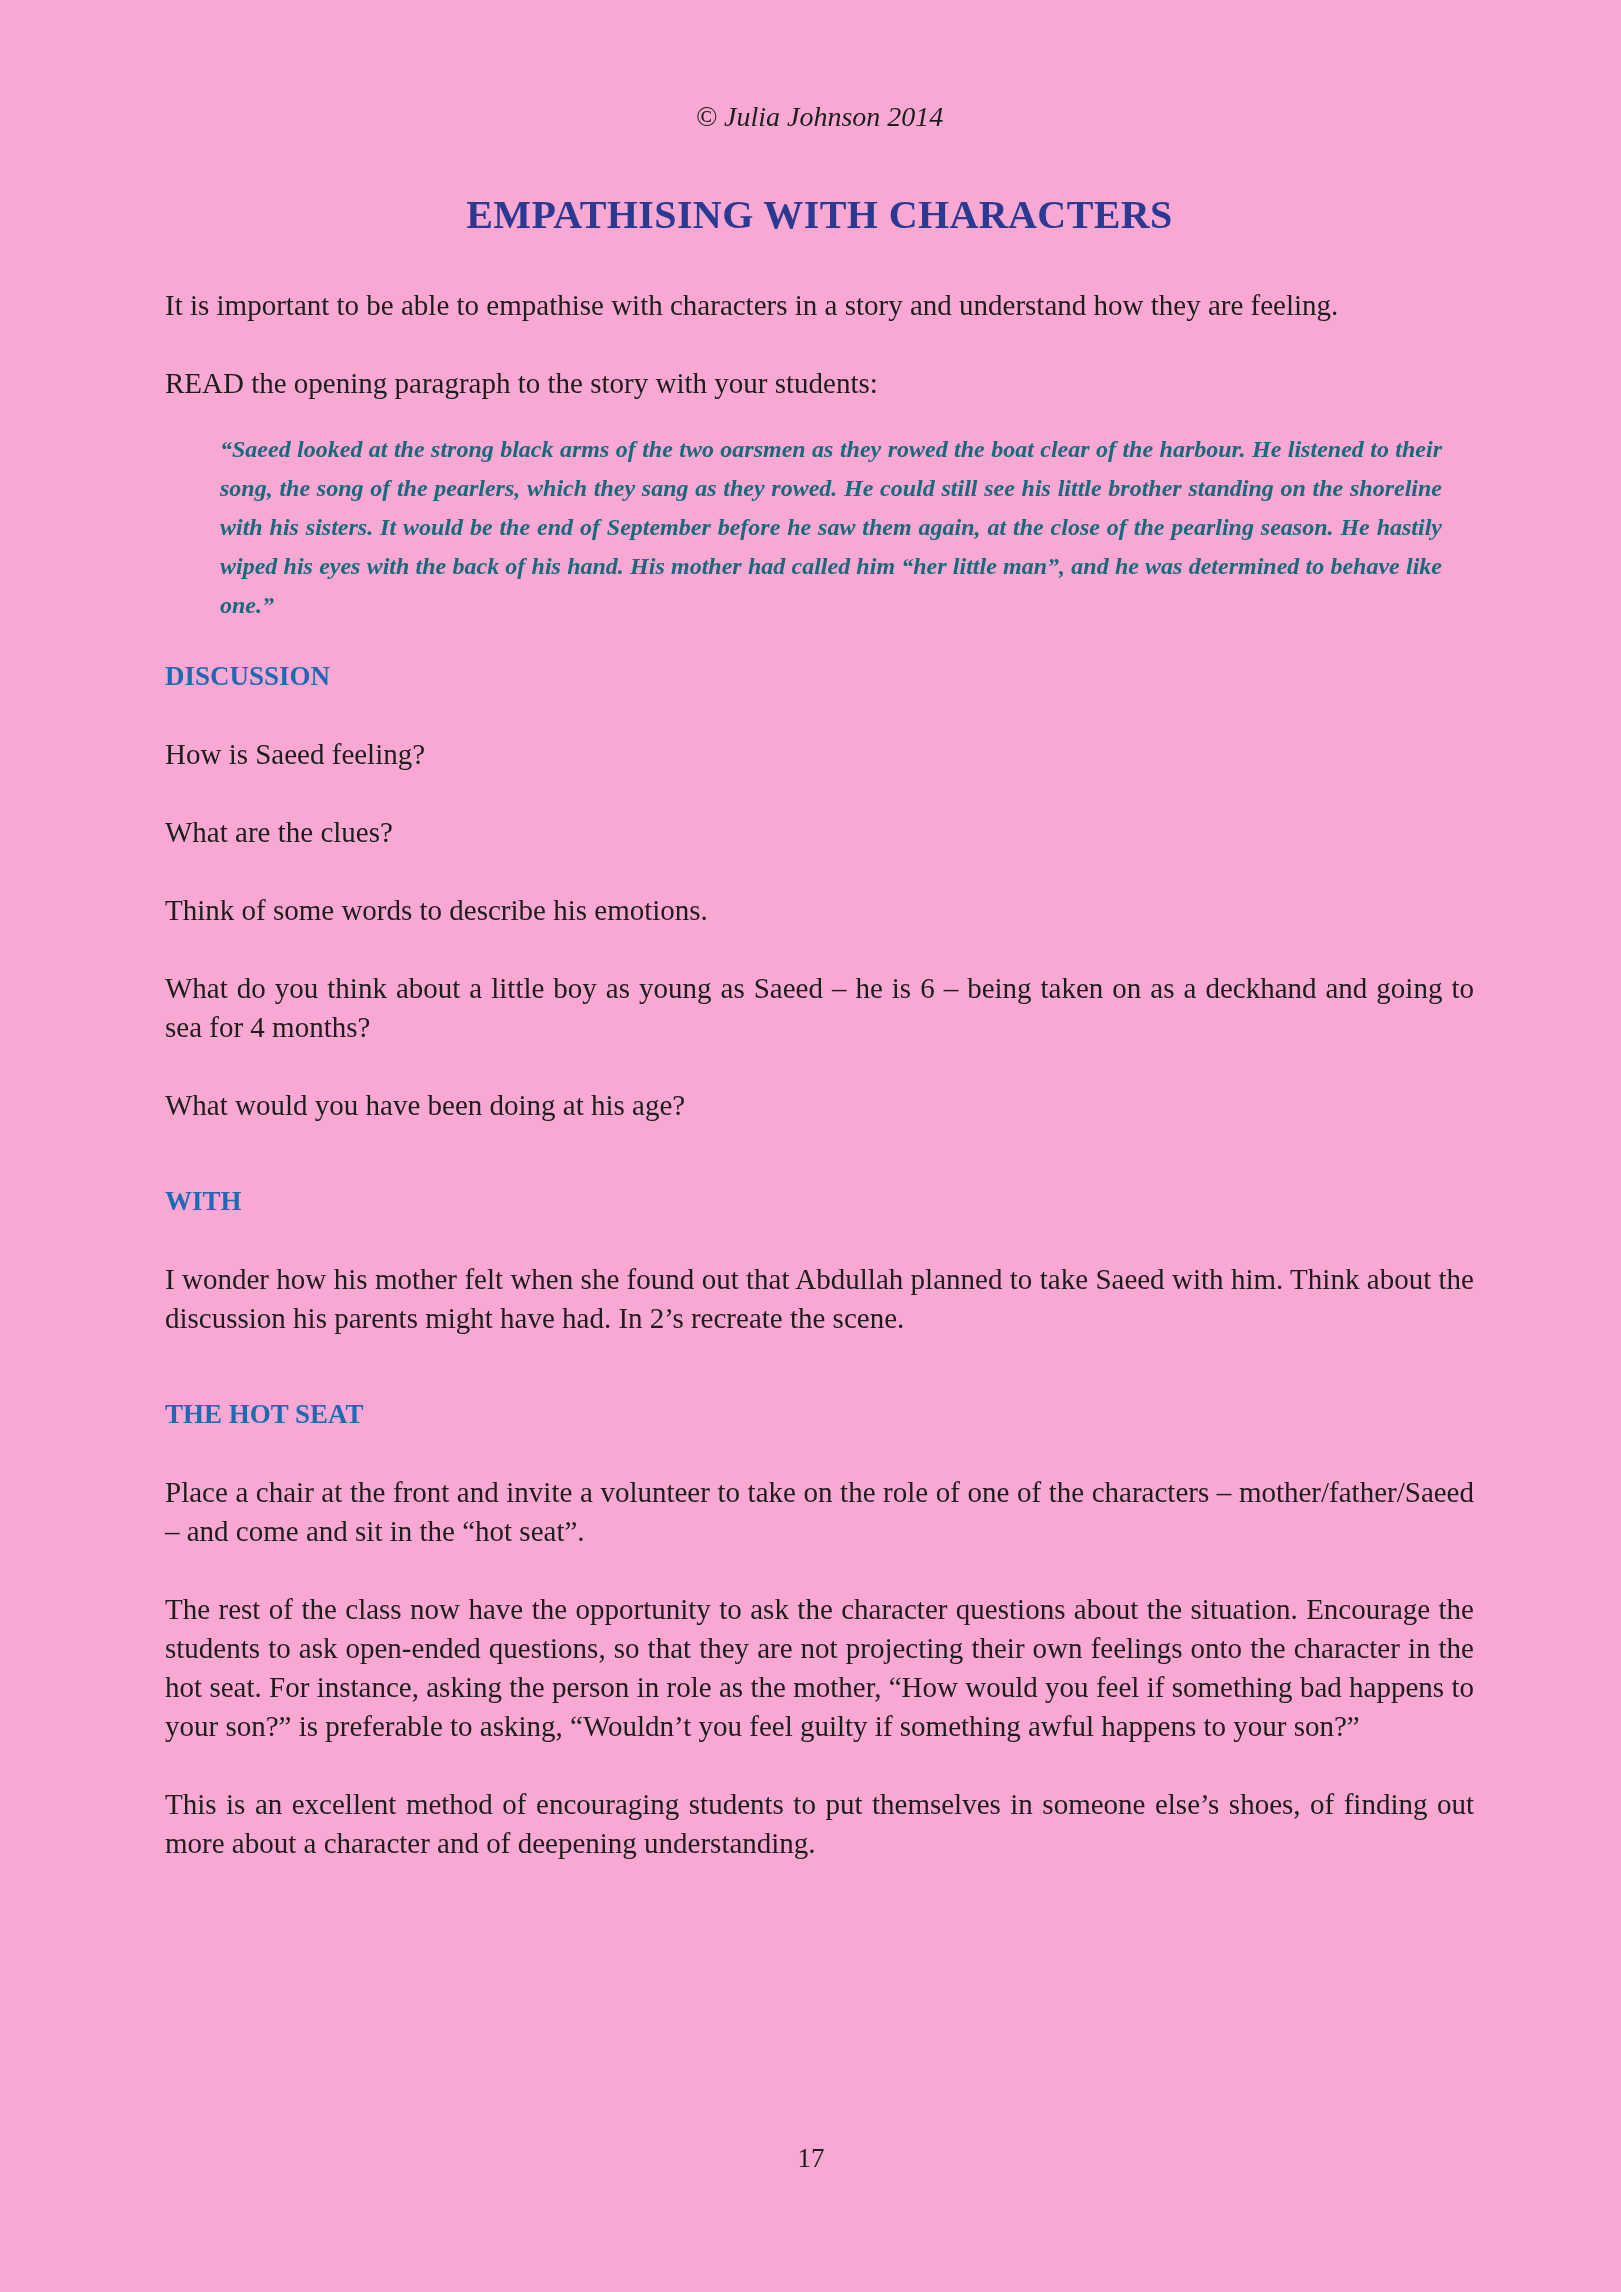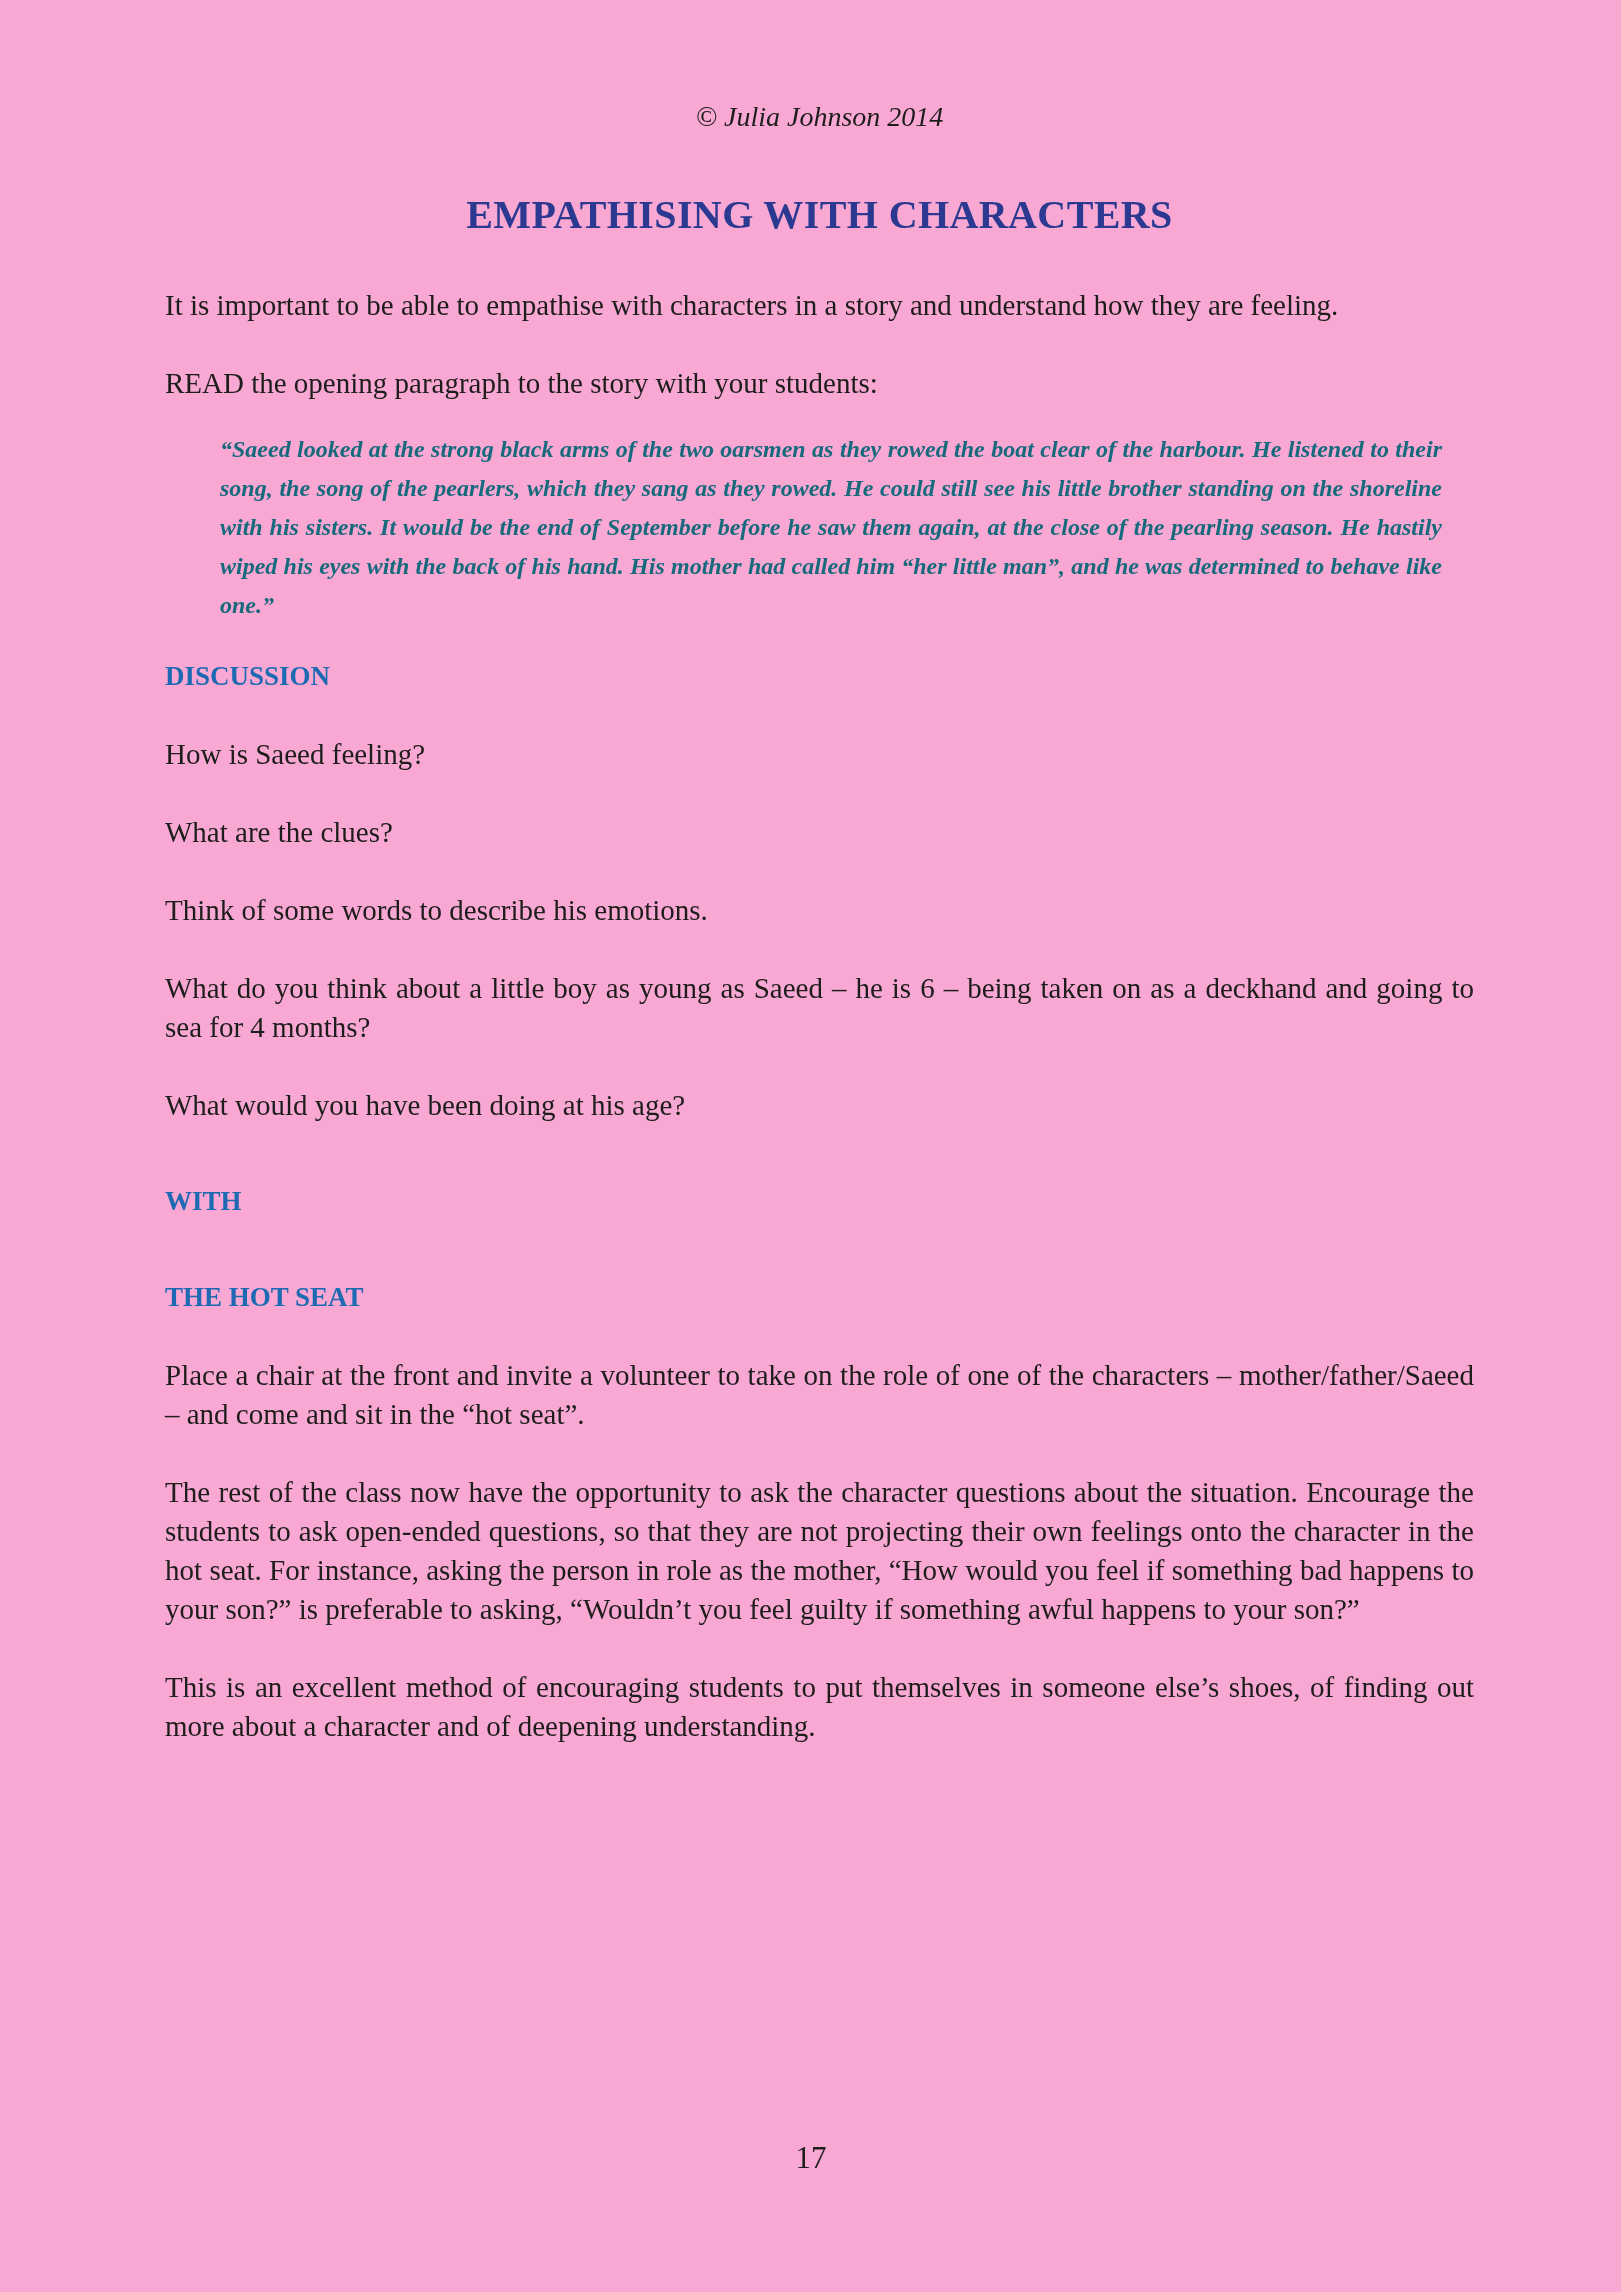--- a/index.html
+++ b/index.html
@@ -51,21 +51,21 @@
     color: var(--heading-blue, #1d6ab2);
   }
   .h-first  { margin-top: 32px; }
   .h-spaced { margin-top: 57px; }
   .page-number {
     position: absolute;
     left: 0;
     right: 0;
     top: 2142px;
     text-align: center;
-    font-size: 31px;
+    font-size: 27px;
     line-height: 32px;
   }
 </style>
 </head>
 <body>
 
 <div class="page">
 
   <div class="copyright">© Julia Johnson 2014</div>
 
@@ -84,20 +84,21 @@
   <p class="mt-para">What are the clues?</p>
 
   <p class="mt-para">Think of some words to describe his emotions.</p>
 
   <p class="mt-para">What do you think about a little boy as young as Saeed – he is 6 – being taken on as a deckhand and going to sea for 4 months?</p>
 
   <p class="mt-para">What would you have been doing at his age?</p>
 
   <h2 class="h-spaced">WITH</h2>
 
+  <p class="mt-para">I wonder how his mother felt when she found out that Abdullah planned to take Saeed with him.  Think about the discussion his parents might have had.  In 2’s recreate the scene.</p>
 
 
   <h2 class="h-spaced">THE HOT SEAT</h2>
 
   <p class="mt-para">Place a chair at the front and invite a volunteer to take on the role of one of the characters – mother/father/Saeed – and come and sit in the “hot seat”.</p>
 
   <p class="mt-para">The rest of the class now have the opportunity to ask the character questions about the situation.  Encourage the students to ask open-ended questions, so that they are not projecting their own feelings onto the character in the hot seat.  For instance, asking the person in role as the mother, “How would you feel if something bad happens to your son?” is preferable to asking, “Wouldn’t you feel guilty if something awful happens to your son?”</p>
 
   <p class="mt-para">This is an excellent method of encouraging students to put themselves in someone else’s shoes, of finding out more about a character and of deepening understanding.</p>
 

